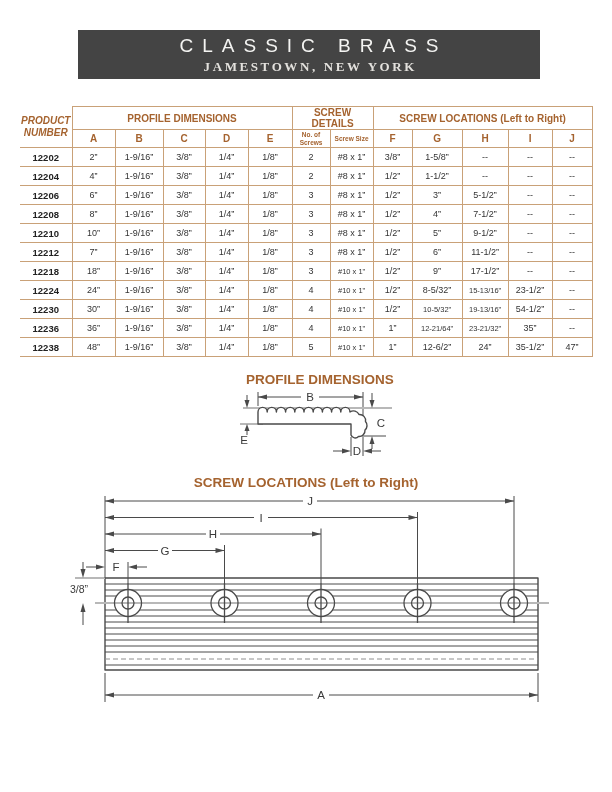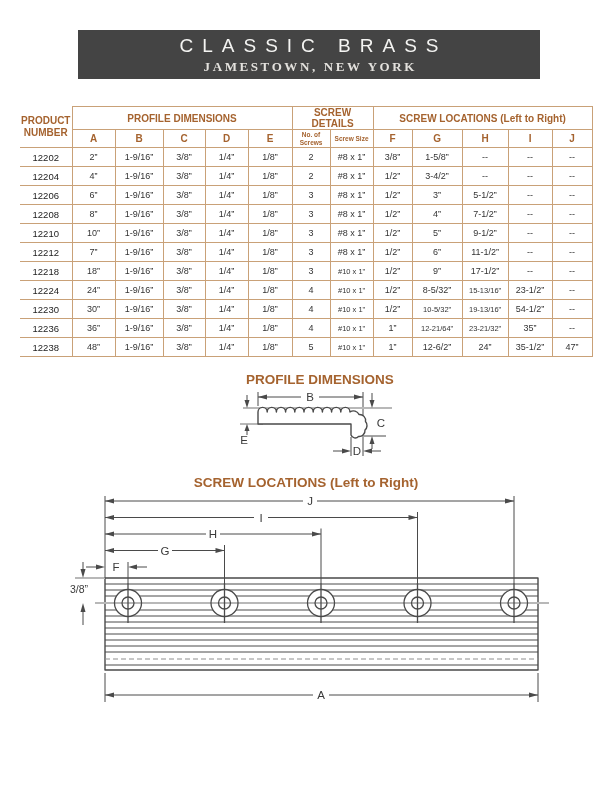--- a/index.html
+++ b/index.html
@@ -10,25 +10,25 @@
   .logo{position:absolute;left:78px;top:30px;width:462px;height:49px;background:var(--logo-bg,#444);
         display:flex;flex-direction:column;align-items:center;justify-content:center;}
   .logo .name{color:#f4f4f2;font-size:19px;font-weight:400;letter-spacing:9px;text-indent:9px;line-height:1;}
   .logo .loc{color:#e3e1dd;font-family:"Liberation Serif",serif;font-size:13px;font-weight:700;
              letter-spacing:2.6px;text-indent:2.6px;margin-top:5px;line-height:1;}
 
   
   table.spec{position:absolute;left:20px;top:106px;width:572px;border-collapse:collapse;table-layout:fixed;}
   table.spec th,table.spec td{padding:0;text-align:center;vertical-align:middle;}
   th.group,th.col,td.val{border:1px solid var(--border,#C9A178);}
-  th.prodhead{border:none;color:var(--accent,#A5632F);font-size:10px;font-weight:700;line-height:1.15;}
+  th.prodhead{border:none;color:var(--accent,#A5632F);font-size:10px;font-weight:700;line-height:1.15;font-style:italic;}
   th.group{color:var(--accent,#A5632F);font-size:10px;font-weight:700;height:19px;}
   th.col{color:var(--accent,#A5632F);font-size:10px;font-weight:700;height:17px;}
   th.col.small{font-size:6.5px;line-height:1.15;}
-  td.prod{border:1px solid var(--border,#C9A178);border-left:none;font-weight:400;font-size:9.5px;color:#222;height:18px;}
+  td.prod{border:1px solid var(--border,#C9A178);border-left:none;font-weight:700;font-size:9.5px;color:#222;height:18px;}
   td.val{font-size:9px;color:#333;height:18px;}
   td.val.tight{font-size:7.5px;margin-left:12px;}
 
   
   .diagram-title{position:absolute;color:var(--accent,#A5632F);font-weight:700;font-size:13.5px;text-align:center;}
   #profile-title{left:220px;top:372px;width:200px;}
   #screw-title{left:0;top:475px;width:612px;}
 
   
   svg{position:absolute;left:0;}
@@ -108,21 +108,21 @@
         <tr>
           <td class="prod">12204</td>
           <td class="val">4”</td>
           <td class="val">1-9/16”</td>
           <td class="val">3/8”</td>
           <td class="val">1/4”</td>
           <td class="val">1/8”</td>
           <td class="val">2</td>
           <td class="val">#8 x 1”</td>
           <td class="val">1/2”</td>
-          <td class="val">3-4/2”</td>
+          <td class="val">1-1/2”</td>
           <td class="val">--</td>
           <td class="val">--</td>
           <td class="val">--</td>
         </tr>
         <tr>
           <td class="prod">12206</td>
           <td class="val">6”</td>
           <td class="val">1-9/16”</td>
           <td class="val">3/8”</td>
           <td class="val">1/4”</td>

